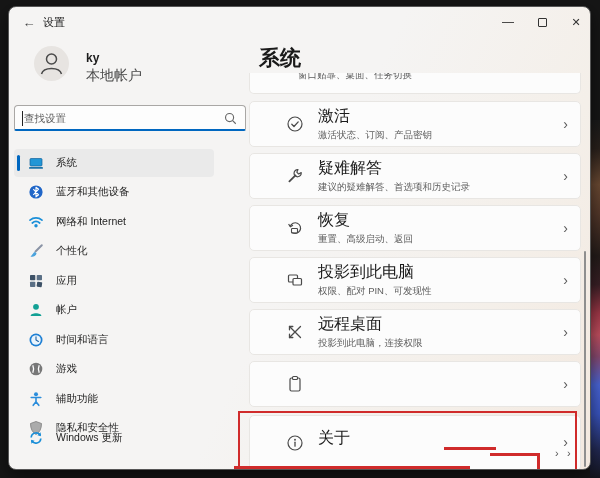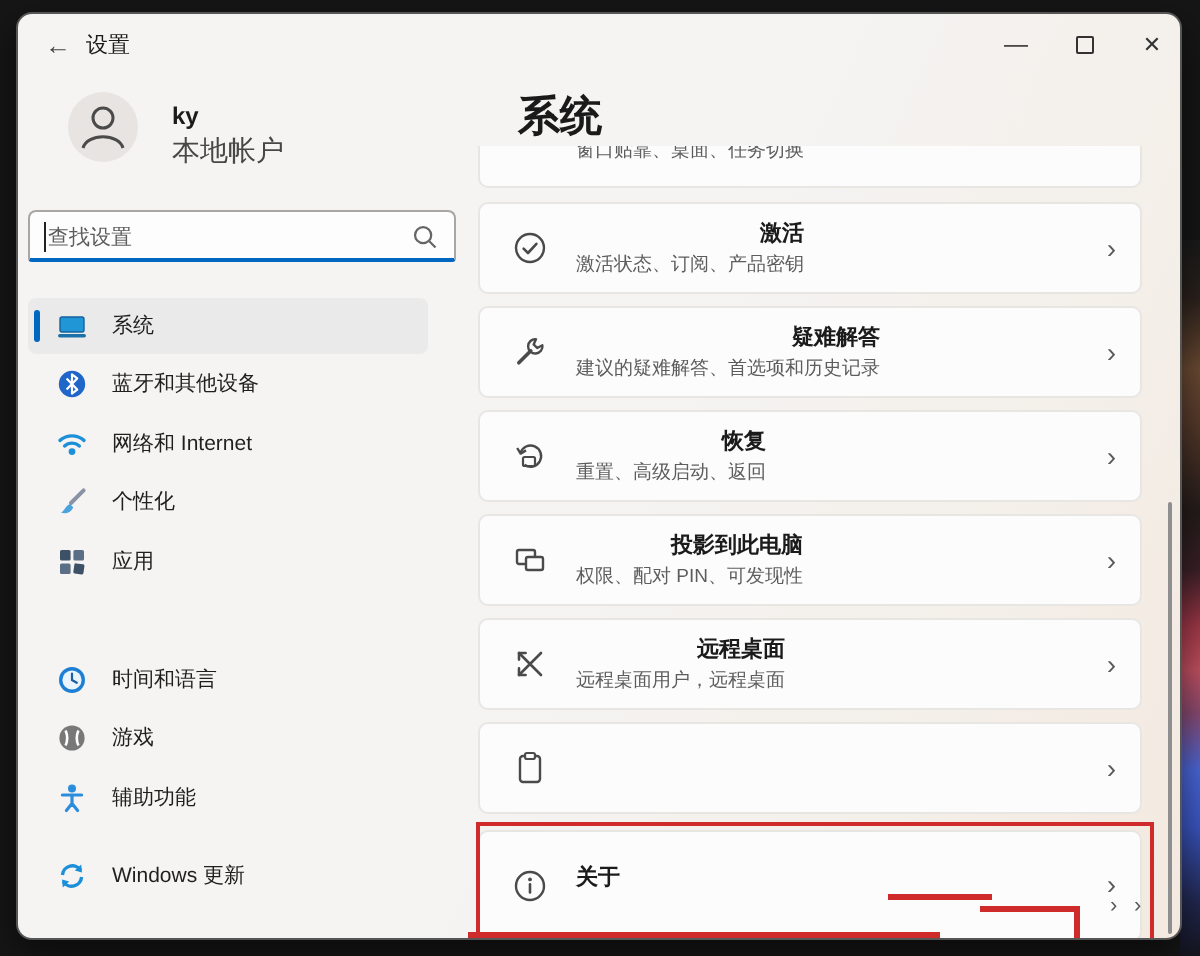--- a/index.html
+++ b/index.html
@@ -21,40 +21,40 @@
   .ctl-max { left:517px; }
   .ctl-max .box { width:9px; height:9px; border:1.2px solid #333; border-radius:1px; }
   .ctl-close { left:551px; font-size:11px; }
 
   
   .profile { position:absolute; left:25px; top:39px; width:200px; height:40px; }
   .avatar { position:absolute; left:0; top:0; width:35px; height:35px; border-radius:50%; background:#e7e4e1; display:flex; align-items:center; justify-content:center; }
   .profile-name { position:absolute; left:52px; top:5px; font-size:12px; font-weight:bold; color:#1b1b1b; }
   .profile-type { position:absolute; left:52px; top:21px; font-size:14px; color:#474747; }
 
-  .search-box { position:absolute; left:5px; top:98px; width:214px; height:26px; background:#fdfdfd;
+  .search-box { position:absolute; left:5px; top:98px; width:232px; height:26px; background:#fdfdfd;
     border:1px solid #a9a7a5; border-bottom:2px solid #0067c0; border-radius:4px 4px 2px 2px; }
   .search-caret { position:absolute; left:7px; top:5px; width:1px; height:15px; background:#222; }
   .search-ph { position:absolute; left:9px; top:6px; font-size:10.5px; color:#5c5c5c; }
   .search-ic { position:absolute; right:7px; top:5px; }
 
   .nav-item { position:absolute; left:5px; width:200px; height:28px; border-radius:4px; display:flex; align-items:center; }
   .nav-item.selected { background:#eaeaea; }
   .nav-indicator { position:absolute; left:3px; top:6px; width:3px; height:16px; border-radius:2px; background:#0067c0; display:none; }
   .nav-item.selected .nav-indicator { display:block; }
   .nav-icon { width:16px; height:16px; margin-left:14px; flex:0 0 auto; }
   .nav-label { margin-left:12px; font-size:10.5px; color:#1f1f1f; white-space:nowrap; }
 
   
   .page-title { position:absolute; left:250px; top:37px; font-size:21px; font-weight:600; color:#1a1a1a; }
-  .card { position:absolute; left:230px; width:332px; height:46px; background:#fcfcfc;
-    border:1px solid #e8e6e3; border-radius:5px; display:flex; align-items:center; }
+  .card { position:absolute; left:240px; width:332px; height:46px; background:#fcfcfc;
+    border:1px solid #e8e6e3; border-radius:5px; display:flex; align-items:center;padding-left:20px; }
   .card-icon { width:18px; height:18px; margin-left:16px; flex:0 0 auto; }
   .card-text { margin-left:14px; display:flex; flex-direction:column; }
-  .card-title { font-size:11px; font-weight:700; color:#1b1b1b;text-align:right; }
+  .card-title { font-size:16px; font-weight:400; color:#1b1b1b; }
   .card-sub { font-size:9.5px; color:#5d5d5d; margin-top:2px; white-space:nowrap; }
   .card-chev { position:absolute; right:12px; top:50%; transform:translateY(-50%); font-size:14px; color:#5a5a5a; }
   .card.partial { top:66px; height:21px; border-radius:0 0 5px 5px; border-top:none; overflow:hidden; }
   .card.partial .card-sub { position:absolute; left:48px; top:-4px; margin:0; }
   .card.about { height:56px; }
   .card.about .card-chev { top:26px; }
 
   .scroll-line { position:absolute; left:575px; top:244px; width:2px; height:216px; background:#8f8f8f; border-radius:1px; }
 
   
@@ -141,20 +141,27 @@
     </div>
     <div class="nav-item" style="top:259.5px">
       <span class="nav-icon"><svg width="16" height="16" viewBox="0 0 16 16">
             <rect x="2" y="2" width="5.3" height="5.3" rx="0.8" fill="#3d5166"></rect>
             <rect x="8.7" y="2" width="5.3" height="5.3" rx="0.8" fill="#5a6f85"></rect>
             <rect x="2" y="8.7" width="5.3" height="5.3" rx="0.8" fill="#5a6f85"></rect>
             <rect x="8.9" y="8.9" width="5.1" height="5.1" rx="0.8" fill="#3d5166" transform="rotate(8 11.4 11.4)"></rect>
           </svg></span>
       <span class="nav-label">应用</span>
     </div>
+    <div class="nav-item" style="top:289px">
+      <span class="nav-icon"><svg width="16" height="16" viewBox="0 0 16 16">
+            <circle cx="8" cy="4.8" r="2.9" fill="#12a094"></circle>
+            <path d="M2.6 14 C2.6 10.2 13.4 10.2 13.4 14 Z" fill="#12a094"></path>
+          </svg></span>
+      <span class="nav-label">帐户</span>
+    </div>
     <div class="nav-item" style="top:318.5px">
       <span class="nav-icon"><svg width="16" height="16" viewBox="0 0 16 16">
             <circle cx="8" cy="8" r="6.5" fill="#1d7fd4"></circle>
             <circle cx="8" cy="8" r="4.8" fill="#eaf4fc"></circle>
             <path d="M8 4.8 L8 8 L10.4 9.4" fill="none" stroke="#1d5fa0" stroke-width="1.1" stroke-linecap="round"></path>
           </svg></span>
       <span class="nav-label">时间和语言</span>
     </div>
     <div class="nav-item" style="top:348px">
       <span class="nav-icon"><svg width="16" height="16" viewBox="0 0 16 16">
@@ -162,20 +169,26 @@
             <path d="M4.8 4.2 C6 7 6 9 4.8 11.8 M11.2 4.2 C10 7 10 9 11.2 11.8" fill="none" stroke="#fff" stroke-width="1.3"></path>
           </svg></span>
       <span class="nav-label">游戏</span>
     </div>
     <div class="nav-item" style="top:377.5px">
       <span class="nav-icon"><svg width="16" height="16" viewBox="0 0 16 16">
             <circle cx="8" cy="3.2" r="2" fill="#2b8ddb"></circle>
             <path d="M3.2 6.5 L12.8 6.5 M8 6.5 L8 10.8 M8 10.8 L5.2 14.3 M8 10.8 L10.8 14.3" fill="none" stroke="#2b8ddb" stroke-width="1.6" stroke-linecap="round"></path>
           </svg></span>
       <span class="nav-label">辅助功能</span>
+    </div>
+    <div class="nav-item" style="top:407px">
+      <span class="nav-icon"><svg width="16" height="16" viewBox="0 0 16 16">
+            <path d="M8 1.5 L13.5 3.5 C13.5 9 11.5 12.5 8 14.5 C4.5 12.5 2.5 9 2.5 3.5 Z" fill="#ababab" stroke="#7e7e7e" stroke-width="0.8"></path>
+          </svg></span>
+      <span class="nav-label">隐私和安全性</span>
     </div>
     <div class="nav-item" style="top:417px">
       <span class="nav-icon"><svg width="16" height="16" viewBox="0 0 16 16">
             <path d="M3.2 7.5 A5 5 0 0 1 12.4 5.2" fill="none" stroke="#1b8fd8" stroke-width="1.7"></path>
             <path d="M12.8 8.5 A5 5 0 0 1 3.6 10.8" fill="none" stroke="#1b8fd8" stroke-width="1.7"></path>
             <path d="M12.6 2.2 L13 6.2 L9.4 5.2 Z" fill="#1b8fd8"></path>
             <path d="M3.4 13.8 L3 9.8 L6.6 10.8 Z" fill="#1b8fd8"></path>
           </svg></span>
       <span class="nav-label">Windows 更新</span>
     </div>
@@ -235,21 +248,21 @@
       <span class="card-chev">›</span>
     </div>
 
     <div class="card" style="top:302px">
       <span class="card-icon"><svg width="18" height="18" viewBox="0 0 18 18">
             <path d="M3.5 3.5 L14.5 14.5 M14.5 3.5 L3.5 14.5" fill="none" stroke="#4a4a4a" stroke-width="1.3" stroke-linecap="round"></path>
             <path d="M3.5 3.5 L3.5 6.8 M3.5 3.5 L6.8 3.5 M3.5 14.5 L3.5 11.2 M3.5 14.5 L6.8 14.5" fill="none" stroke="#4a4a4a" stroke-width="1.3" stroke-linecap="round"></path>
           </svg></span>
       <span class="card-text">
           <span class="card-title">远程桌面</span>
-          <span class="card-sub">远程桌面用户，远程桌面</span>
+          <span class="card-sub">投影到此电脑，连接权限</span>
         </span>
       <span class="card-chev">›</span>
     </div>
 
     <div class="card" style="top:354px">
       <span class="card-icon"><svg width="18" height="18" viewBox="0 0 18 18">
             <rect x="4" y="3" width="10" height="13" rx="1.5" fill="none" stroke="#4a4a4a" stroke-width="1.2"></rect>
             <rect x="6.5" y="1.5" width="5" height="3" rx="1" fill="#fcfcfc" stroke="#4a4a4a" stroke-width="1.1"></rect>
           </svg></span>
       <span class="card-chev">›</span>

